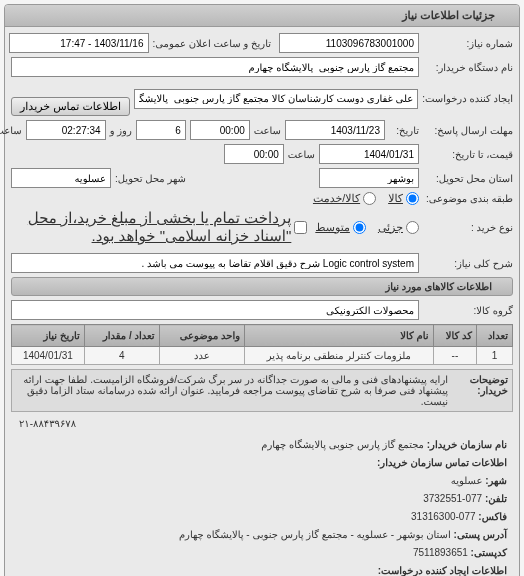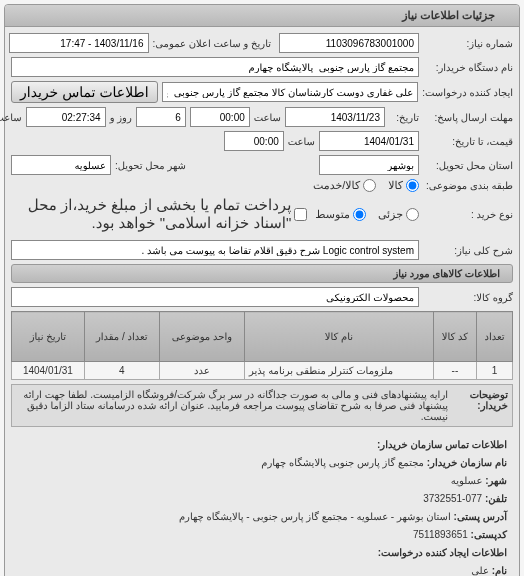--- a/index.html
+++ b/index.html
@@ -55,56 +55,59 @@
   height: 20px;
 }
 .readonly {
   background: #e8e8e8;
 }
 .btn {
   background: linear-gradient(to bottom, #f0f0f0, #d0d0d0);
   border: 1px solid #888;
   border-radius: 3px;
   padding: 2px 8px;
-  font-size: 14px;
+  font-size: 11px;
   cursor: pointer;
   font-family: inherit;
+  margin-top: 16px;
 }
 .radio-group {
   display: flex;
   gap: 12px;
   align-items: center;
 }
 .radio-item {
   display: flex;
   align-items: center;
   gap: 3px;
+  text-decoration: underline;
 }
 input[type="radio"] {
   margin: 0;
 }
 .section-title {
   background: linear-gradient(to bottom, #d0d0d0, #b8b8b8);
-  padding: 3px 12px;
+  padding: 3px 20px;
   font-weight: bold;
   font-size: 10px;
   border: 1px solid #999;
   border-radius: 3px;
   margin: 4px 0;
 }
 table {
   width: 100%;
   border-collapse: collapse;
   font-size: 10px;
 }
 th {
   background: linear-gradient(to bottom, #c8c8c8, #b0b0b0);
   border: 1px solid #888;
-  padding: 19px 4px;
-  font-weight: normal;
+  padding: 5px 4px;
+  font-weight: bold;
+  text-align: right;
 }
 td {
   border: 1px solid #aaa;
   padding: 3px 4px;
   background: #f5f5f5;
   text-align: center;
 }
 .info-block {
   background: #eaeaea;
   padding: 6px;
@@ -249,51 +252,56 @@
           <th>نام کالا</th>
           <th>واحد موضوعی</th>
           <th>تعداد / مقدار</th>
           <th>تاریخ نیاز</th>
         </tr>
       </thead>
       <tbody>
         <tr>
           <td>1</td>
           <td>--</td>
-          <td style="text-align:left">ملزومات کنترلر منطقی برنامه پذیر</td>
+          <td style="text-align:center">ملزومات کنترلر منطقی برنامه پذیر</td>
           <td>عدد</td>
           <td>4</td>
           <td>1404/01/31</td>
         </tr>
       </tbody>
     </table>
 
     <div class="desc-box">
       <span class="desc-label">توضیحات خریدار:</span>
       <span>ارایه پیشنهادهای فنی و مالی به صورت جداگانه در سر برگ شرکت/فروشگاه الزامیست. لطفا جهت ارائه پیشنهاد فنی صرفا به شرح تقاضای پیوست مراجعه فرمایید. عنوان ارائه شده درسامانه ستاد الزاما دقیق نیست.</span>
     </div>
 
+    <div class="contact-num">۲۱-۸۸۴۳۹۶۷۸</div>
 
     <div class="info-block">
-      <div class="info-line">
-        <span class="info-label">اطلاعات تماس سازمان خریدار:</span>
-      </div>
       <div class="info-line">
         <span class="info-label">نام سازمان خریدار:</span>
         <span>مجتمع گاز پارس جنوبی پالایشگاه چهارم</span>
       </div>
       <div class="info-line">
+        <span class="info-label">اطلاعات تماس سازمان خریدار:</span>
+      </div>
+      <div class="info-line">
         <span class="info-label">شهر:</span>
         <span>عسلویه</span>
       </div>
       <div class="info-line">
         <span class="info-label">تلفن:</span>
         <span>077-3732551</span>
       </div>
       <div class="info-line">
+        <span class="info-label">فاکس:</span>
+        <span>077-31316300</span>
+      </div>
+      <div class="info-line">
         <span class="info-label">آدرس پستی:</span>
         <span>استان بوشهر - عسلویه - مجتمع گاز پارس جنوبی - پالایشگاه چهارم</span>
       </div>
       <div class="info-line">
         <span class="info-label">کدپستی:</span>
         <span>7511893651</span>
       </div>
       <div class="info-line">
         <span class="info-label">اطلاعات ایجاد کننده درخواست:</span>
       </div>

